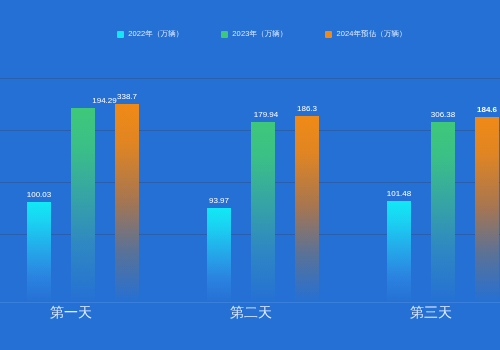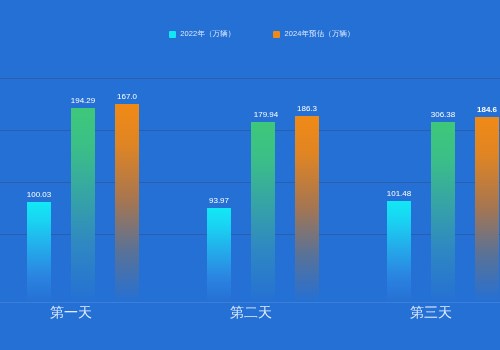--- a/index.html
+++ b/index.html
@@ -126,45 +126,49 @@
 <body>
 
 <div id="chart-root">
 
   <div id="legend">
     <div class="legend-item">
       <span class="legend-swatch" style="background:#13e7f4"></span>
       <span class="legend-label">2022年（万辆）</span>
     </div>
     <div class="legend-item">
+      <span class="legend-swatch" style="background:#3ec87a"></span>
+      <span class="legend-label">2023年（万辆）</span>
+    </div>
+    <div class="legend-item">
       <span class="legend-swatch" style="background:#f08a16"></span>
       <span class="legend-label">2024年预估（万辆）</span>
     </div>
   </div>
 
   <div id="plot">
 
     <div class="gridline" style="top:78px"></div>
     <div class="gridline" style="top:130px"></div>
     <div class="gridline" style="top:182px"></div>
     <div class="gridline" style="top:234px"></div>
     <div class="gridline baseline" style="top:302px"></div>
 
     <div class="bar-group" style="left:27px;width:116px">
       <div class="bar" style="left: 0px; height: 100.03px;">
         <div class="bar-fill fill-s0" style="height: 100.03px;"></div>
         <span class="bar-label" style="bottom: 102.03px;">100.03</span>
       </div>
-      <div class="bar" style="left: 44px; height: 194.29px;">
+      <div class="bar" style="left: 44px; height: 194.29px; padding-left: 43px;">
         <div class="bar-fill fill-s1" style="height: 194.29px;"></div>
         <span class="bar-label" style="bottom: 196.29px;">194.29</span>
       </div>
       <div class="bar" style="left: 88px; height: 198.5px;">
         <div class="bar-fill fill-s2" style="height: 198.5px;"></div>
-        <span class="bar-label" style="bottom: 200.5px;">167.0</span>
+        <span class="bar-label" style="bottom: 200.5px;">338.7</span>
       </div>
     </div>
 
     <div class="bar-group" style="left:207px;width:116px">
       <div class="bar" style="left: 0px; height: 93.97px;">
         <div class="bar-fill fill-s0" style="height: 93.97px;"></div>
         <span class="bar-label" style="bottom: 95.97px;">93.97</span>
       </div>
       <div class="bar" style="left: 44px; height: 179.94px; padding-left: 6px;">
         <div class="bar-fill fill-s1" style="height: 179.94px;"></div>

